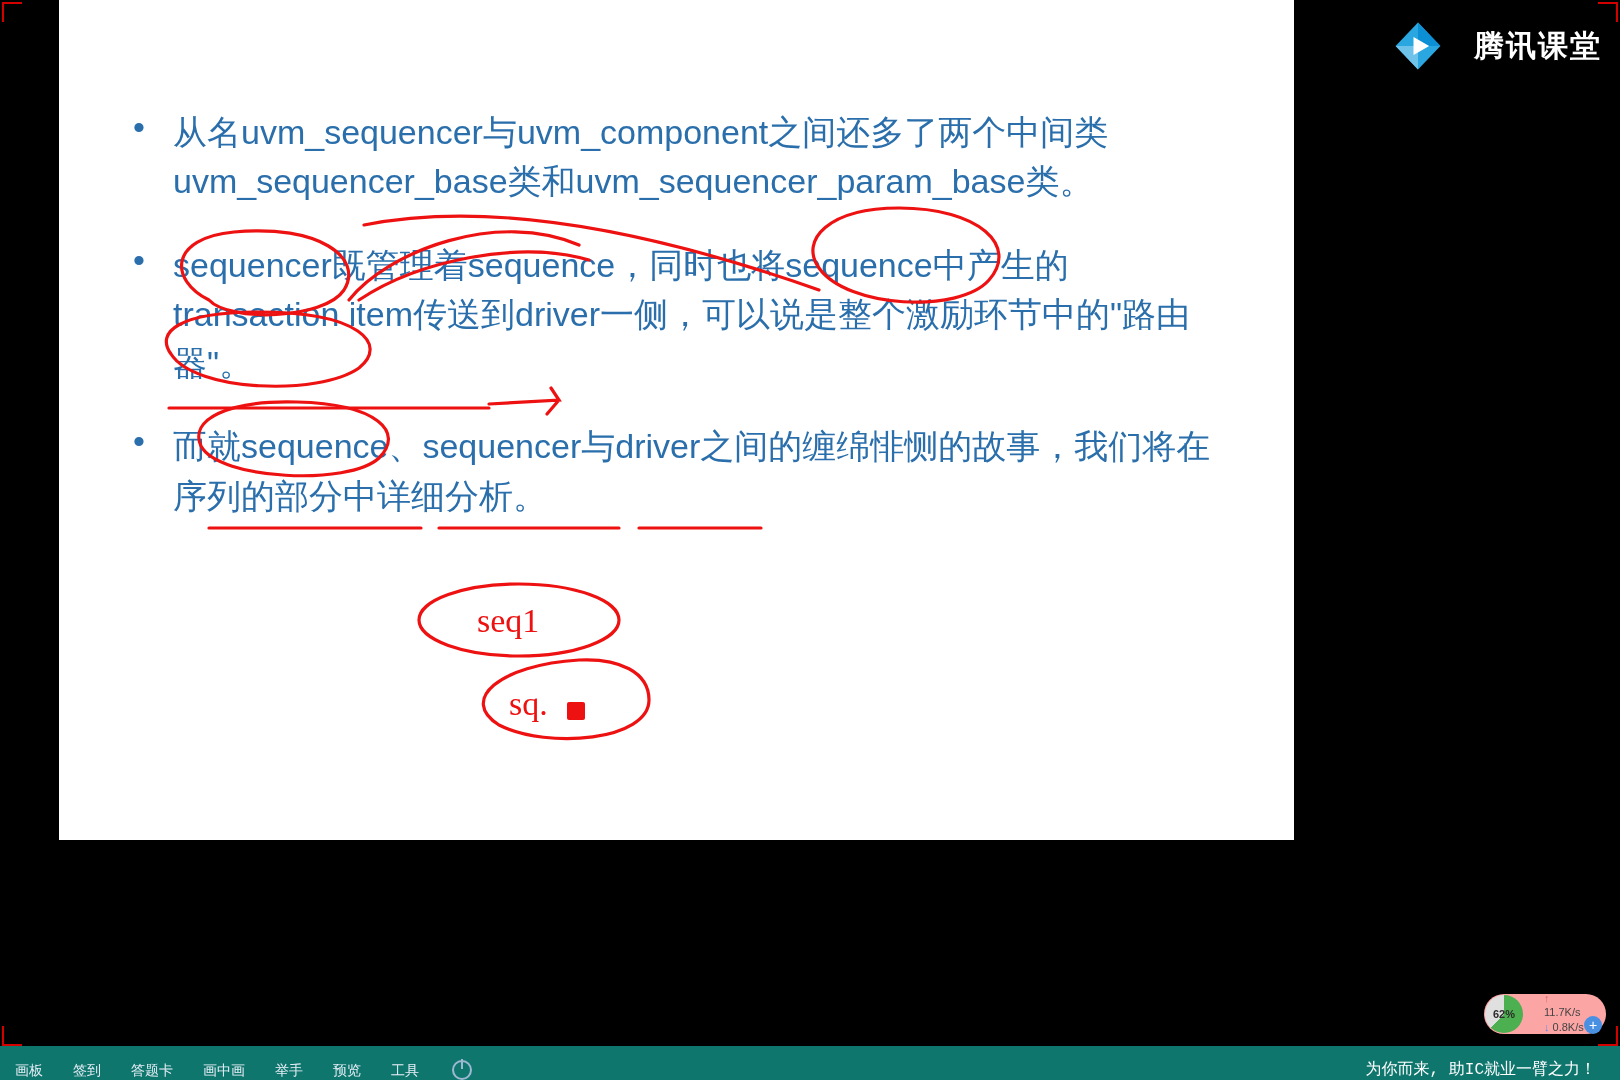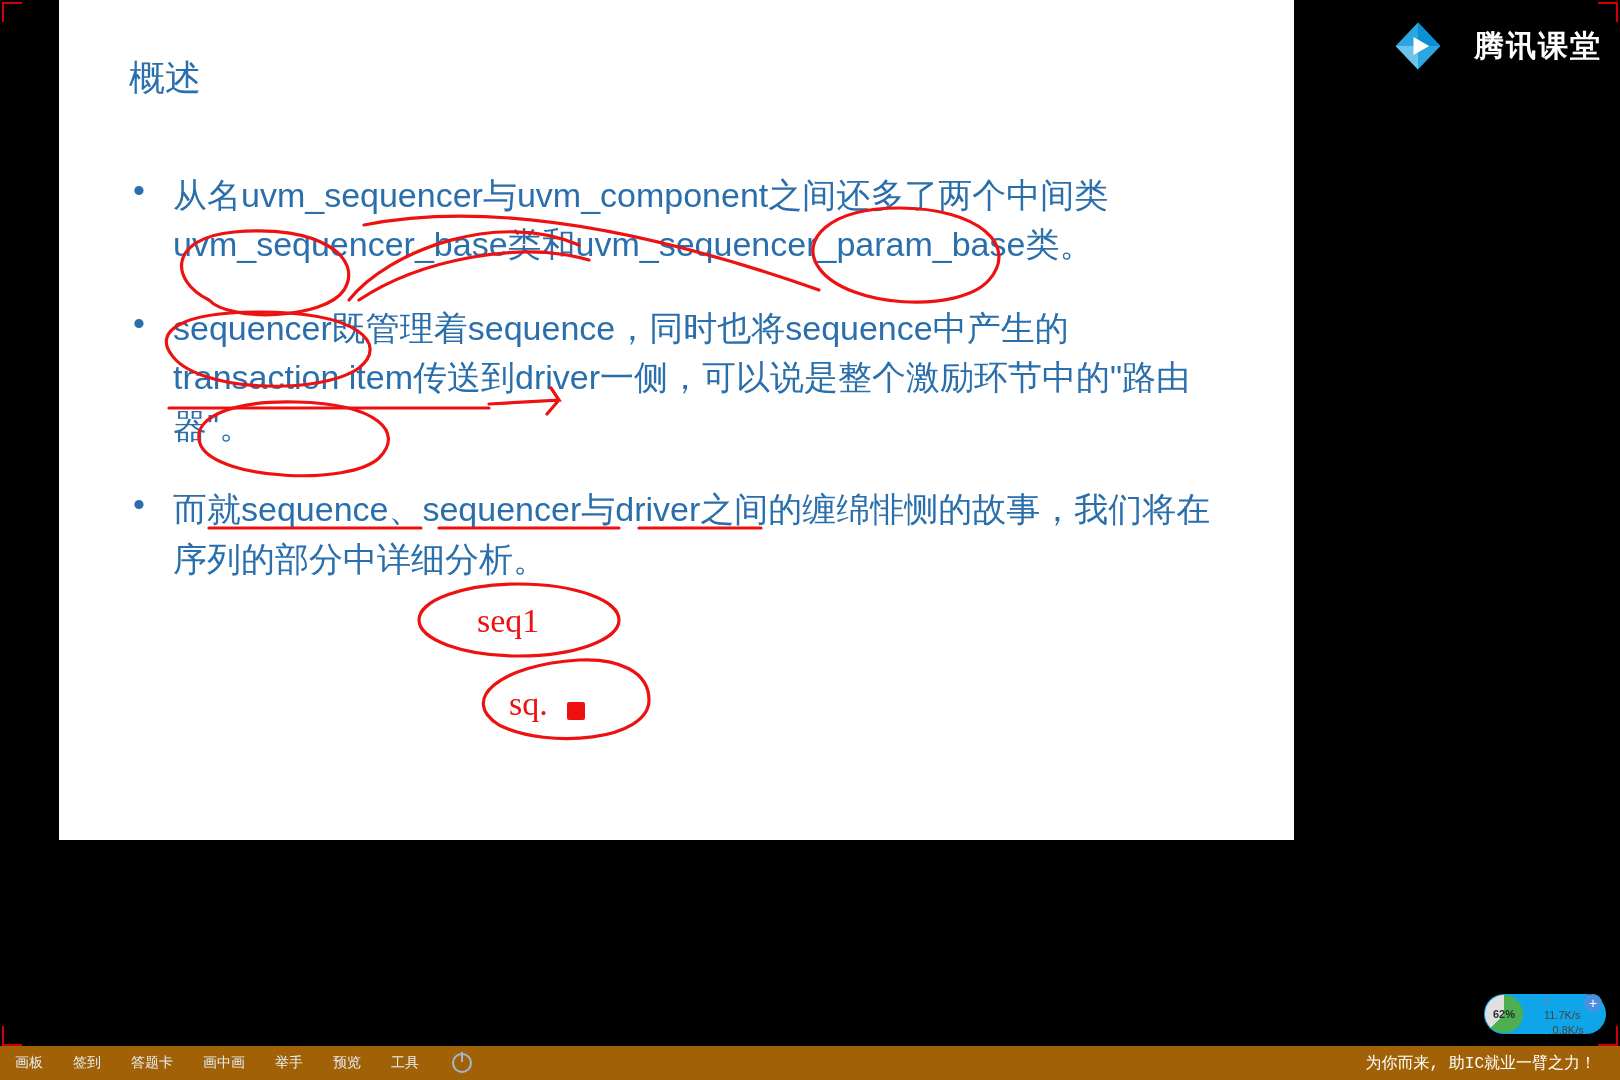--- a/index.html
+++ b/index.html
@@ -29,31 +29,31 @@
     .rc.br{ right:2px; bottom:34px; width:20px; height:20px; border-left:none;  border-top:none; }
     .rtab{ position:absolute; left:50%; top:0; transform:translateX(-50%); width:50px; height:6px;
            border:1px solid #d30000; border-top:none; }
 
     
     .logo { position:absolute; right:18px; top:18px; display:flex; align-items:center; gap:28px; }
     .logo-txt { color:#fff; font-size:30px; font-weight:600; letter-spacing:2px; }
     .logo-gfx { width:56px; height:56px; }
 
     
-    .bar { position:absolute; left:0; bottom:0; width:100%; height:34px; background:#a16207;
-           display:flex; align-items:center; color:#e6eef6; font-size:14px; }
+    .bar { position:absolute; left:0; bottom:0; width:100%; height:34px; background:#0f766e;
+           display:flex; align-items:flex-end; color:#e6eef6; font-size:14px; }
     .bar .item { padding:0 15px; cursor:pointer; }
     .bar .spacer { flex:1; }
     .tagline { padding-right:24px; color:#fff; font-size:16px;font-family:Liberation Mono, monospace; }
     .power { width:20px; height:20px; border:2px solid #9db9d2; border-radius:50%; position:relative; margin-left:18px; }
     .power::before { content:""; position:absolute; left:50%; top:-3px; width:2px; height:10px; background:#9db9d2; transform:translateX(-50%); }
 
     
-    .net { position:absolute; right:14px; bottom:46px; width:122px; height:40px; background:#0ea5e9;
-           border-radius:20px; box-shadow:0 2px 6px rgba(0,0,0,.3); display:flex; align-items:flex-start;
+    .net { position:absolute; right:14px; bottom:46px; width:122px; height:40px; background:#fca5a5;
+           border-radius:20px; box-shadow:0 2px 6px rgba(0,0,0,.3); display:flex; align-items:flex-end;
            font-size:11px; color:#444; }
     .pct { width:38px; height:38px; border-radius:50%; background:conic-gradient(#4caf50 0 62%, #e0e0e0 0);
            display:flex; align-items:center; justify-content:center; margin:1px; color:#2b2b2b; font-weight:600; font-size:11px; }
     .speeds { flex:1; padding-left:20px; line-height:1.3; }
     .up::before  { content:"↑ "; color:#e06666; }
     .dn::before  { content:"↓ "; color:#5b8def; }
     .plus { width:18px; height:18px; border-radius:50%; background:#4a90e2; color:#fff;
             display:flex; align-items:center; justify-content:center; margin-right:4px; font-size:14px; }
 
     
@@ -73,21 +73,20 @@
     <polygon points="50,8 90,50 50,92 10,50" fill="#2aa7e0"></polygon>
     <polygon points="50,8 90,50 50,50" fill="#0d8fd6"></polygon>
     <polygon points="10,50 50,92 50,50" fill="#6fc3ea"></polygon>
     <polygon points="42,34 42,66 70,50" fill="#fff"></polygon>
   </svg>
   <span class="logo-txt">腾讯课堂</span>
 </div>
 
 <div class="stage">
   <div class="stage-inner">
-    <div class="subtitle">概述</div>
 
     <div class="bullets">
       <div class="bullet">
         <div class="dot">•</div>
         <div class="txt">从名uvm_sequencer与uvm_component之间还多了两个中间类uvm_sequencer_base类和uvm_sequencer_param_base类。</div>
       </div>
       <div class="bullet">
         <div class="dot">•</div>
         <div class="txt">sequencer既管理着sequence，同时也将sequence中产生的transaction item传送到driver一侧，可以说是整个激励环节中的"路由器"。</div>
       </div>

